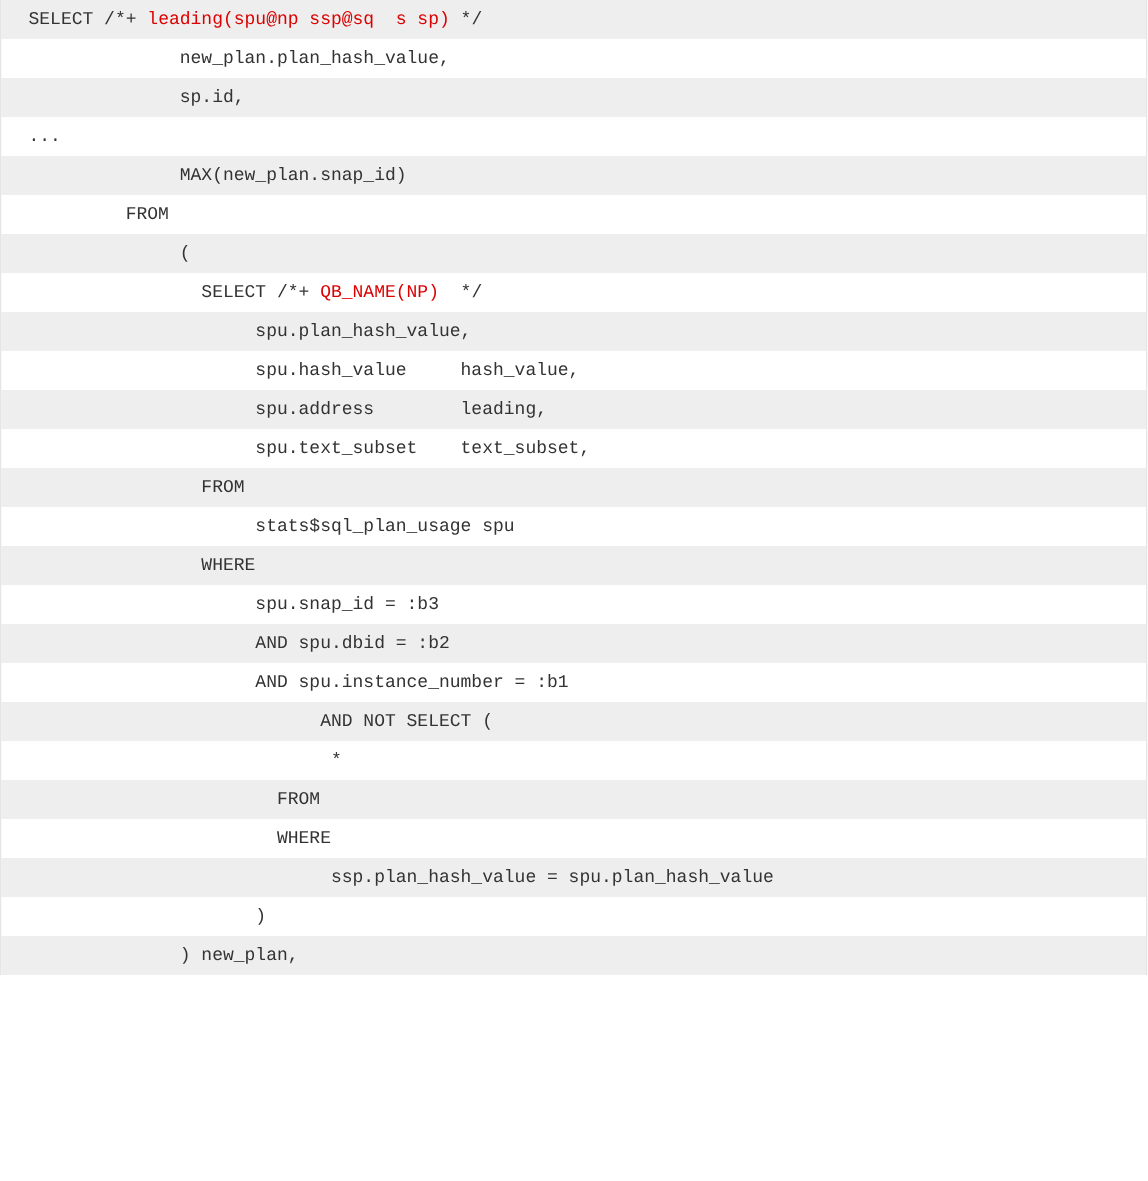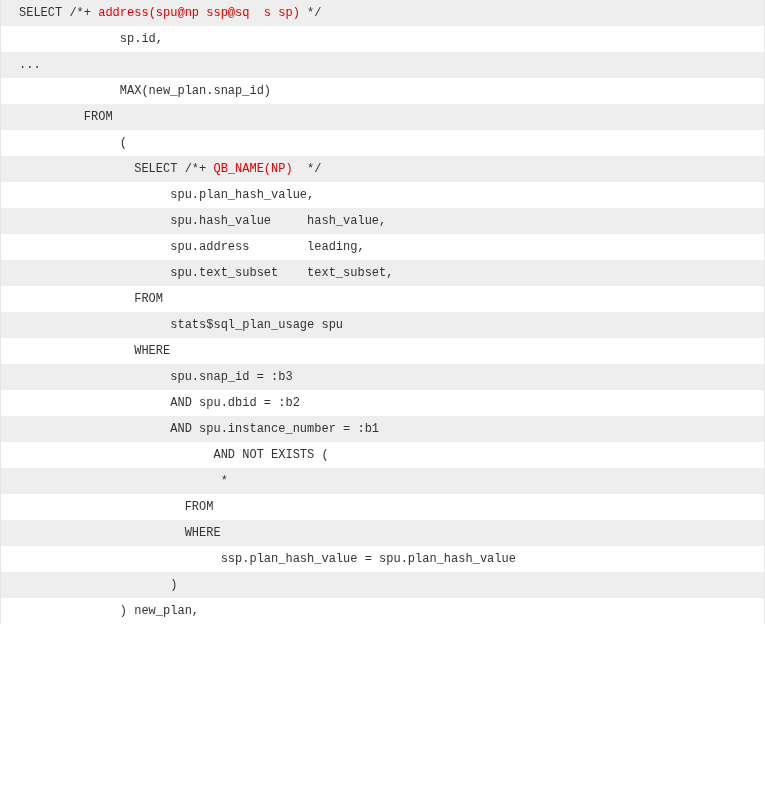--- a/index.html
+++ b/index.html
@@ -25,37 +25,38 @@
   }
   .line:nth-child(even) {
     background: #ffffff;
   }
   .hint { color: #dd0000; }
 </style>
 </head>
 <body>
 
 <div class="code-block" id="code-container">
-    <div class="line"><span>SELECT /*+ </span><span class="hint">address(spu@np ssp@sq  s sp)</span><span> */</span></div>
+    <div class="line"><span>SELECT /*+ </span><span class="hint">leading(spu@np ssp@sq  s sp)</span><span> */</span></div>
+    <div class="line"><span>              new_plan.plan_hash_value,</span></div>
     <div class="line"><span>              sp.id,</span></div>
     <div class="line"><span>...</span></div>
     <div class="line"><span>              MAX(new_plan.snap_id)</span></div>
     <div class="line"><span>         FROM</span></div>
     <div class="line"><span>              (</span></div>
     <div class="line"><span>                SELECT /*+ </span><span class="hint">QB_NAME(NP)</span><span>  */</span></div>
     <div class="line"><span>                     spu.plan_hash_value,</span></div>
     <div class="line"><span>                     spu.hash_value     hash_value,</span></div>
     <div class="line"><span>                     spu.address        leading,</span></div>
     <div class="line"><span>                     spu.text_subset    text_subset,</span></div>
     <div class="line"><span>                FROM</span></div>
     <div class="line"><span>                     stats$sql_plan_usage spu</span></div>
     <div class="line"><span>                WHERE</span></div>
     <div class="line"><span>                     spu.snap_id = :b3</span></div>
     <div class="line"><span>                     AND spu.dbid = :b2</span></div>
     <div class="line"><span>                     AND spu.instance_number = :b1</span></div>
-    <div class="line"><span>                           AND NOT EXISTS (</span></div>
+    <div class="line"><span>                           AND NOT SELECT (</span></div>
     <div class="line"><span>                            *</span></div>
     <div class="line"><span>                       FROM</span></div>
     <div class="line"><span>                       WHERE</span></div>
     <div class="line"><span>                            ssp.plan_hash_value = spu.plan_hash_value</span></div>
     <div class="line"><span>                     )</span></div>
     <div class="line"><span>              ) new_plan,</span></div>
   </div>
 
 </body></html>

